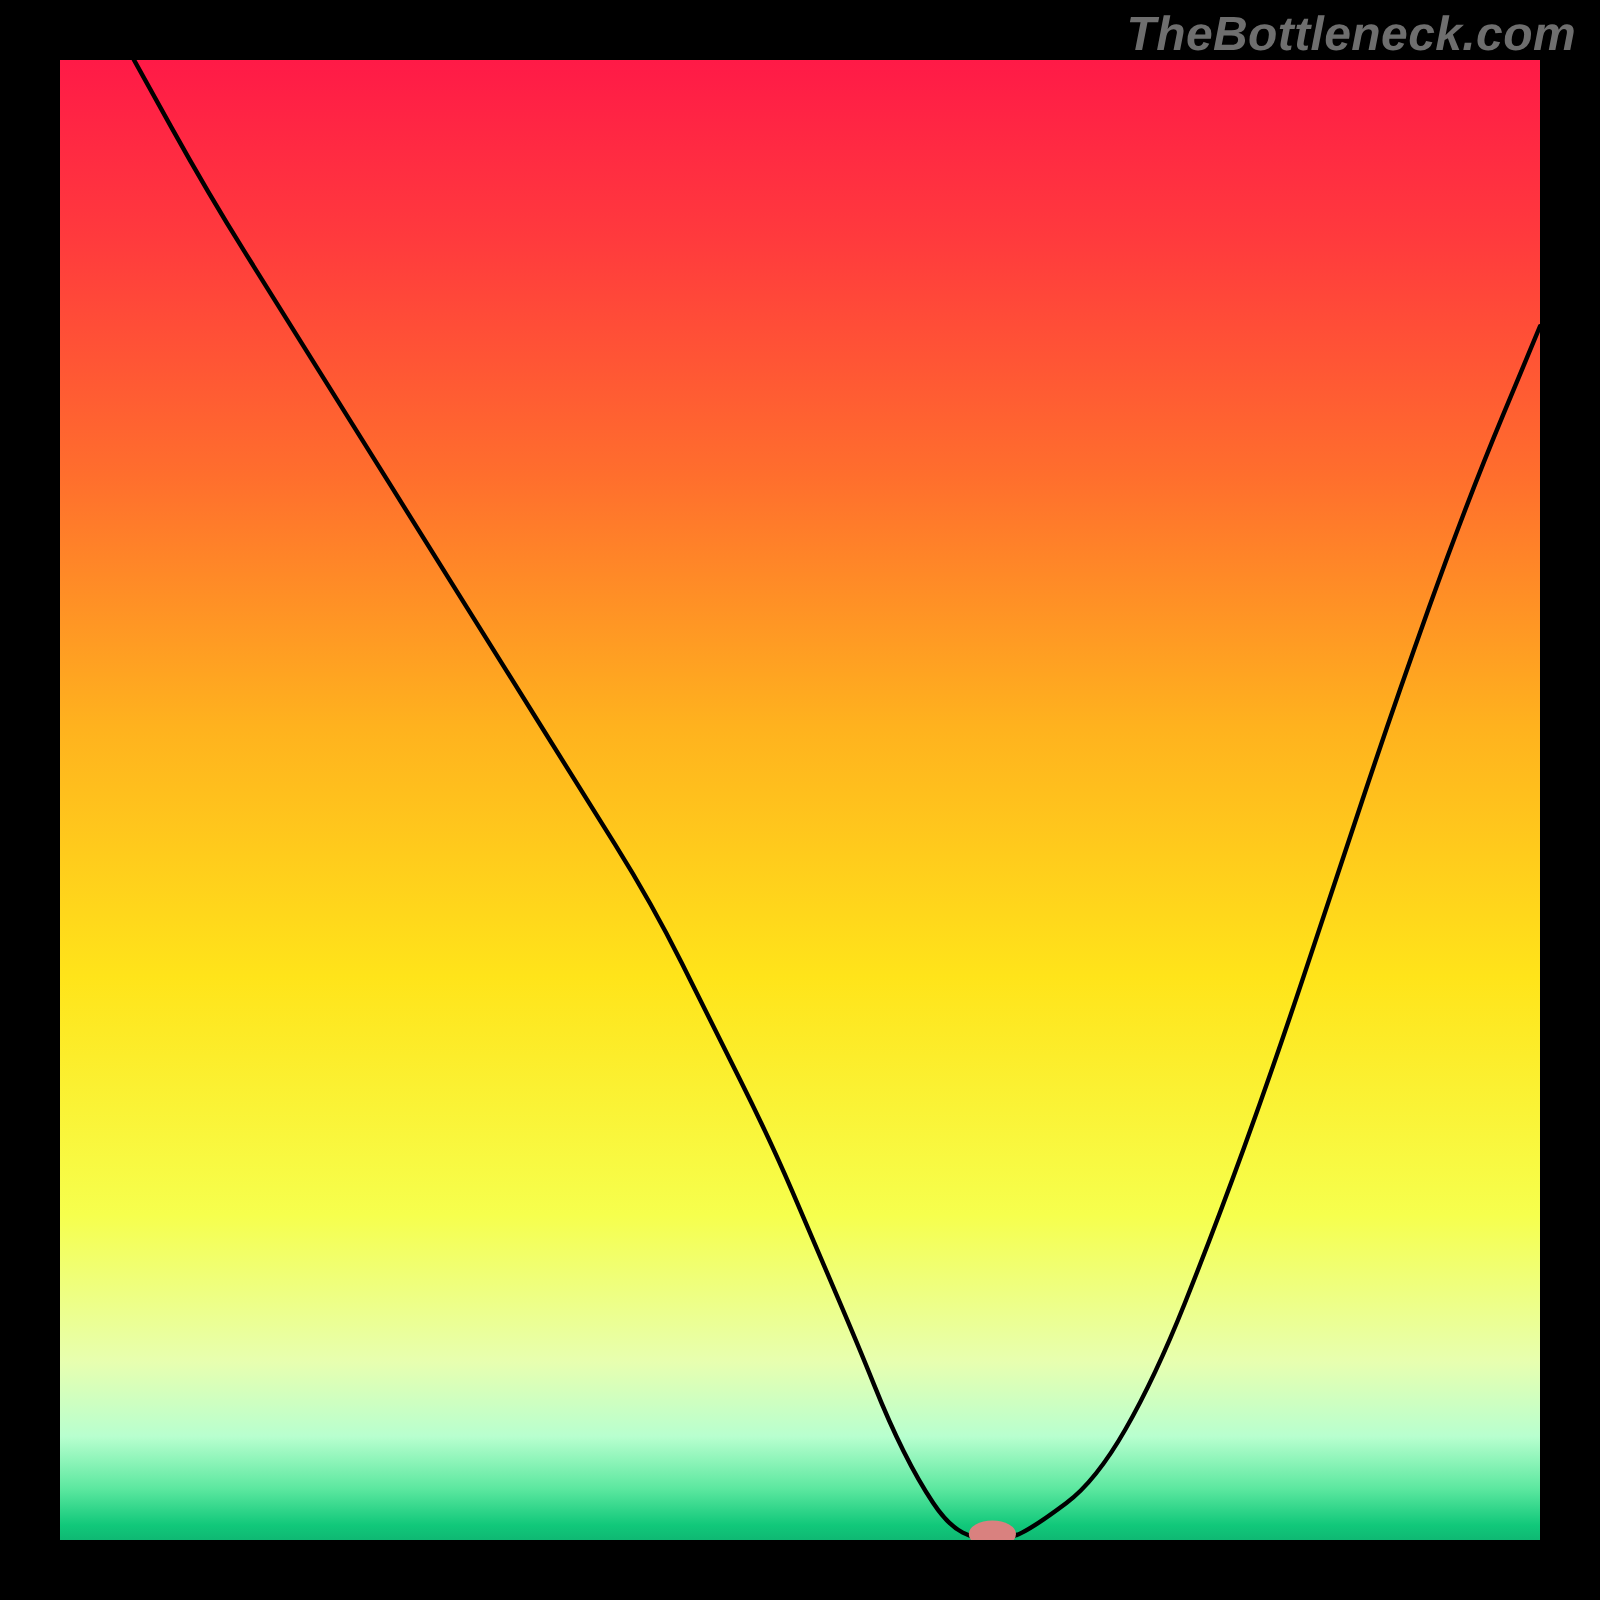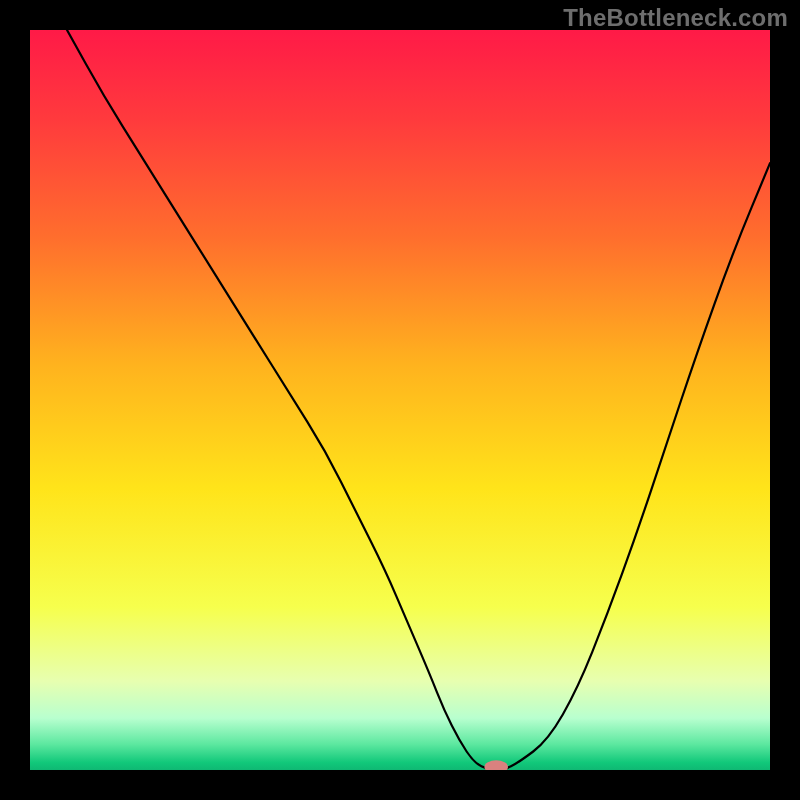--- a/index.html
+++ b/index.html
@@ -9,20 +9,21 @@
     height: 800px;
     background: #000;
     overflow: hidden;
     font-family: Arial, Helvetica, sans-serif;
   }
   .frame {
     position: relative;
     width: 800px;
     height: 800px;
     background: #000;
+    font-style: italic;
   }
   .watermark {
     position: absolute;
     top: 4px;
     right: 12px;
     color: #6e6e6e;
     font-size: 24px;
     font-weight: 600;
     letter-spacing: 0.2px;
     z-index: 10;

